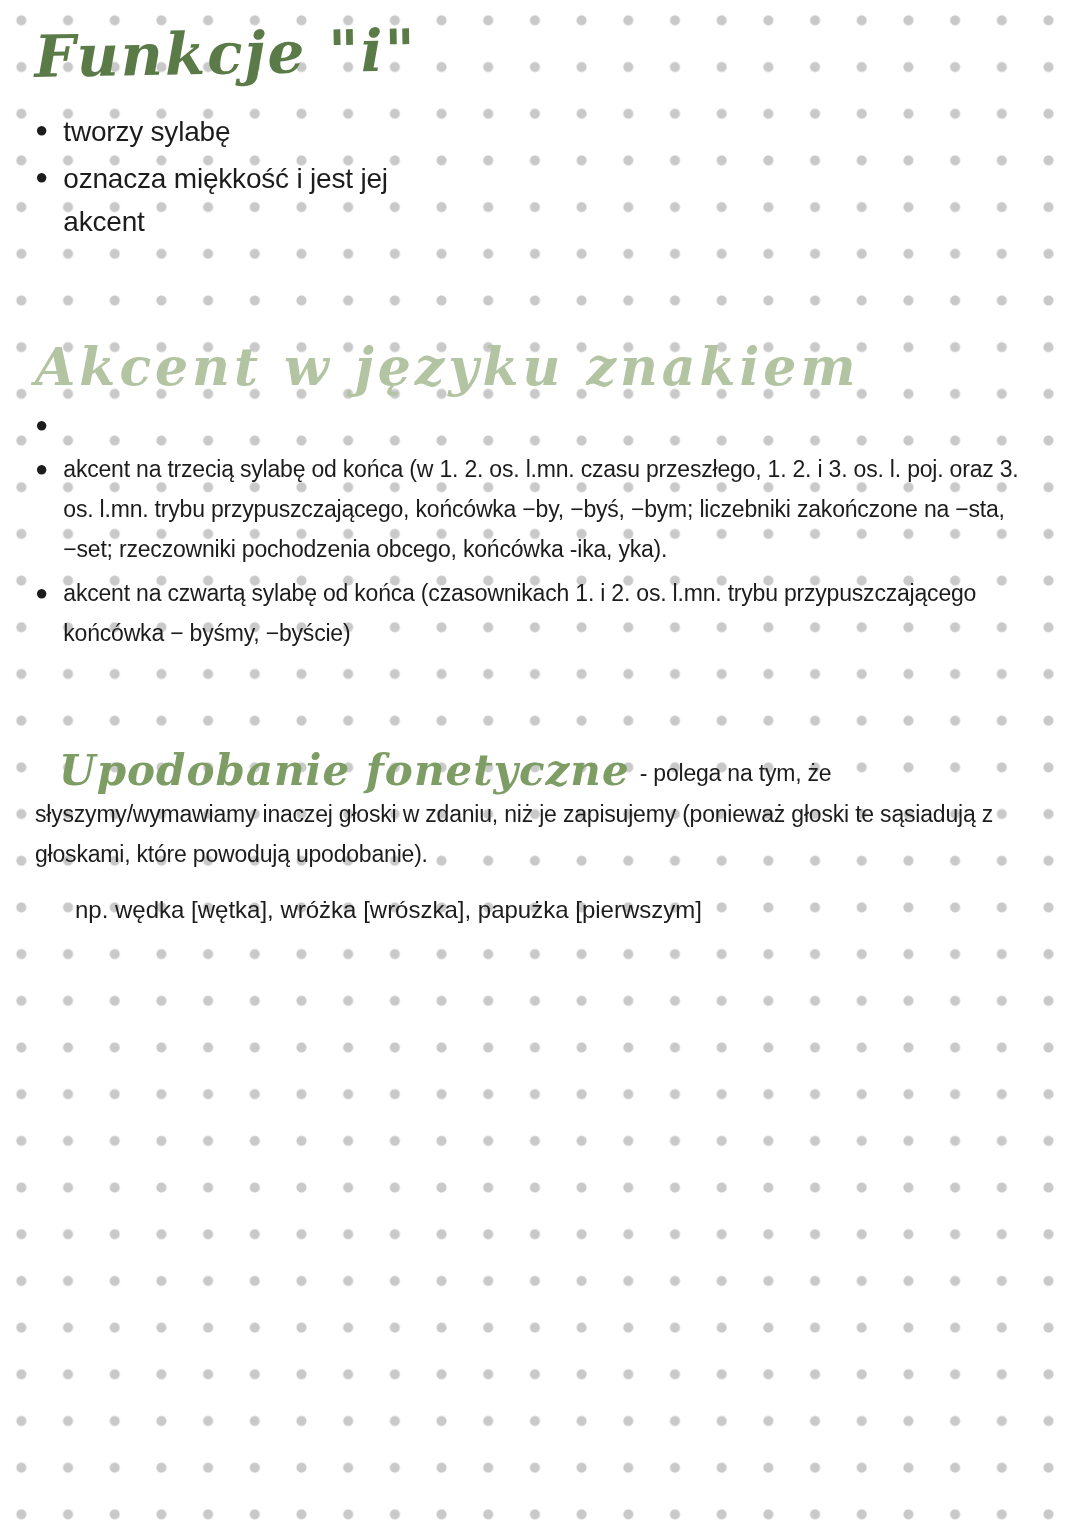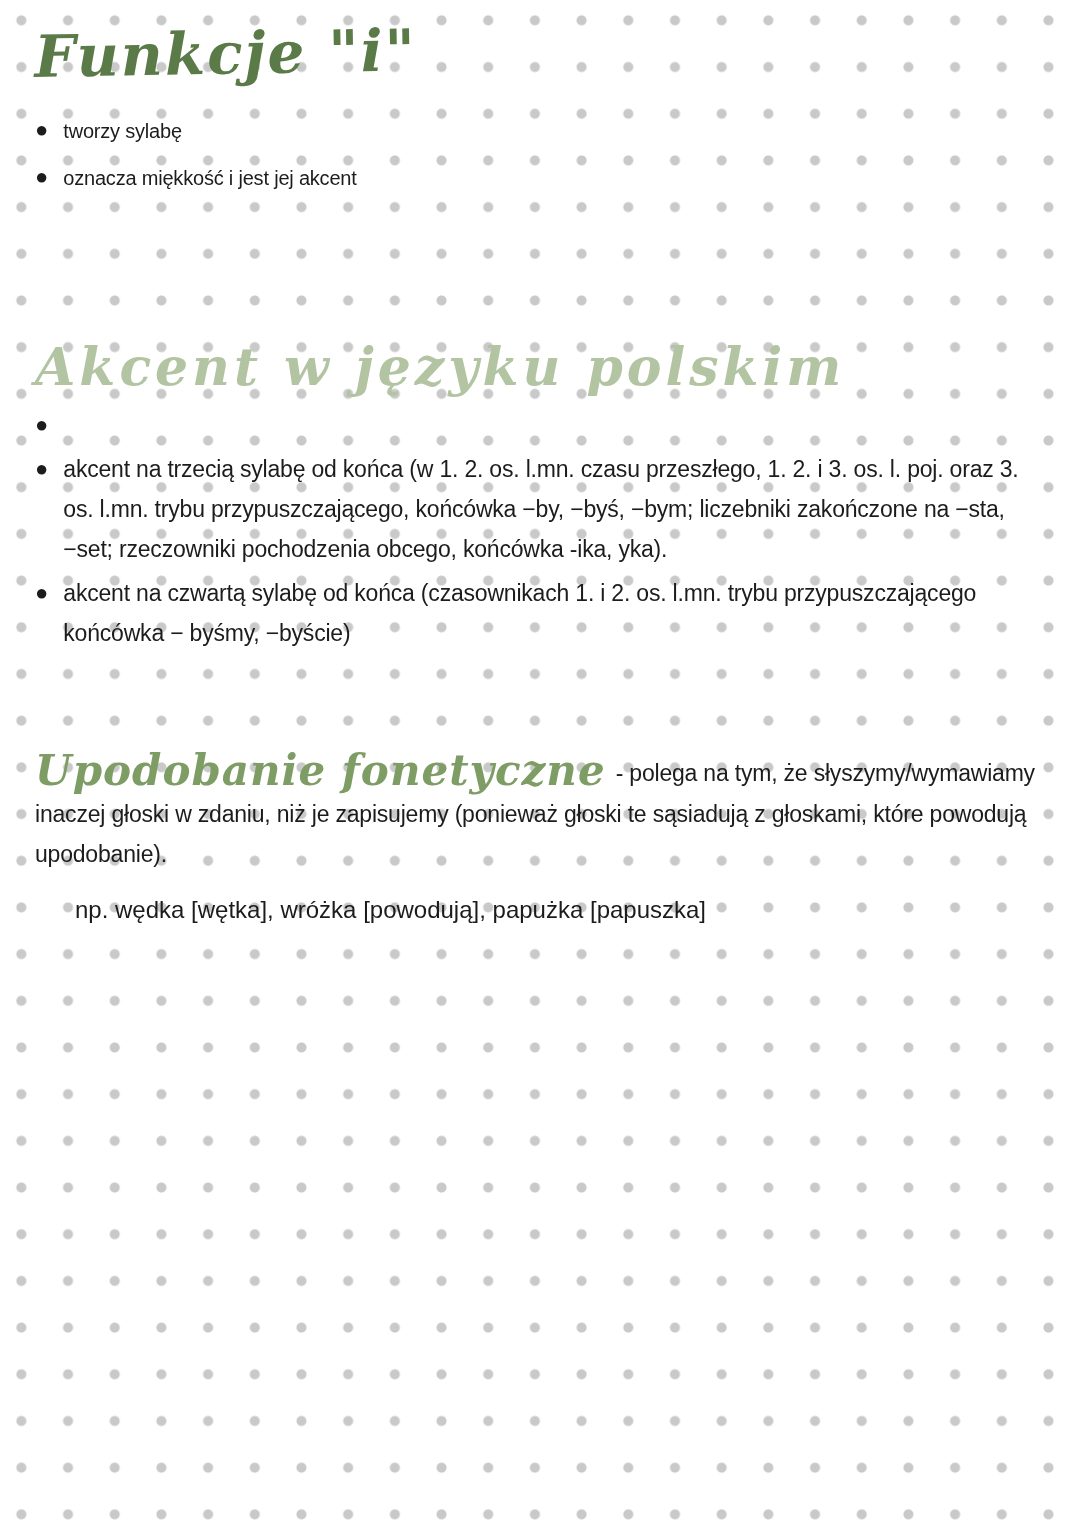--- a/index.html
+++ b/index.html
@@ -51,40 +51,41 @@
     font-size: 52px;
     color: var(--title-light-green, #b3c4a2);
     letter-spacing: 4px;
   }
   .title-upodobanie {
     font-size: 42px;
     color: var(--title-medium-green, #7d9d65);
     letter-spacing: 1px;
     vertical-align: -4px;
     margin-right: 10px;
+    margin-left: 24px;
   }
 
   ul.notes { list-style: none; margin-top: 20px; }
   ul.notes li {
     display: flex;
     align-items: flex-start;
     gap: 15px;
     margin-bottom: 4px;
   }
   .bullet-dot {
     flex: 0 0 auto;
     font-size: 22px;
     line-height: 40px;
   }
   .note-text {
     font-size: 23px;
     line-height: 40px;
     letter-spacing: -0.2px;
   }
-  .funkcje-list .note-text { font-size: 20px; line-height: 43px; max-width: 330px; }
+  .funkcje-list .note-text { font-size: 28px; line-height: 43px; max-width: 330px; }
 
   .paragraph {
     font-size: 23px;
     line-height: 40px;
     letter-spacing: -0.2px;
   }
   .example-line {
     margin-top: 16px;
     padding-left: 40px;
     font-size: 24px;
@@ -104,36 +105,36 @@
         <span class="note-text">tworzy sylabę</span>
       </li>
       <li>
         <span class="bullet-dot">●</span>
         <span class="note-text">oznacza miękkość i jest jej akcent</span>
       </li>
     </ul>
   </section>
 
   <section class="section sec-akcent">
-    <h2 class="script-title title-akcent">Akcent w języku polskim</h2>
+    <h2 class="script-title title-akcent">Akcent w języku znakiem</h2>
     <ul class="notes akcent-list" style="margin-top:10px;">
       <li>
         <span class="bullet-dot">●</span>
       </li>
       <li>
         <span class="bullet-dot">●</span>
         <span class="note-text">akcent na trzecią sylabę od końca (w 1. 2. os. l.mn. czasu przeszłego, 1. 2. i 3. os. l. poj. oraz 3. os. l.mn. trybu przypuszczającego, końcówka −by, −byś, −bym; liczebniki zakończone na −sta, −set; rzeczowniki pochodzenia obcego, końcówka -ika, yka).</span>
       </li>
       <li>
         <span class="bullet-dot">●</span>
         <span class="note-text">akcent na czwartą sylabę od końca (czasownikach 1. i 2. os. l.mn. trybu przypuszczającego końcówka − byśmy, −byście)</span>
       </li>
     </ul>
   </section>
 
   <section class="section sec-upodobanie">
     <p class="paragraph">
       <span class="script-title title-upodobanie">Upodobanie fonetyczne</span><span class="note-text">- polega na tym, że słyszymy/wymawiamy inaczej głoski w zdaniu, niż je zapisujemy (ponieważ głoski te sąsiadują z głoskami, które powodują upodobanie).</span>
     </p>
-    <p class="example-line">np. wędka [wętka], wróżka [powodują], papużka [papuszka]</p>
+    <p class="example-line">np. wędka [wętka], wróżka [wrószka], papużka [pierwszym]</p>
   </section>
 
 </div>
 
 </body></html>

